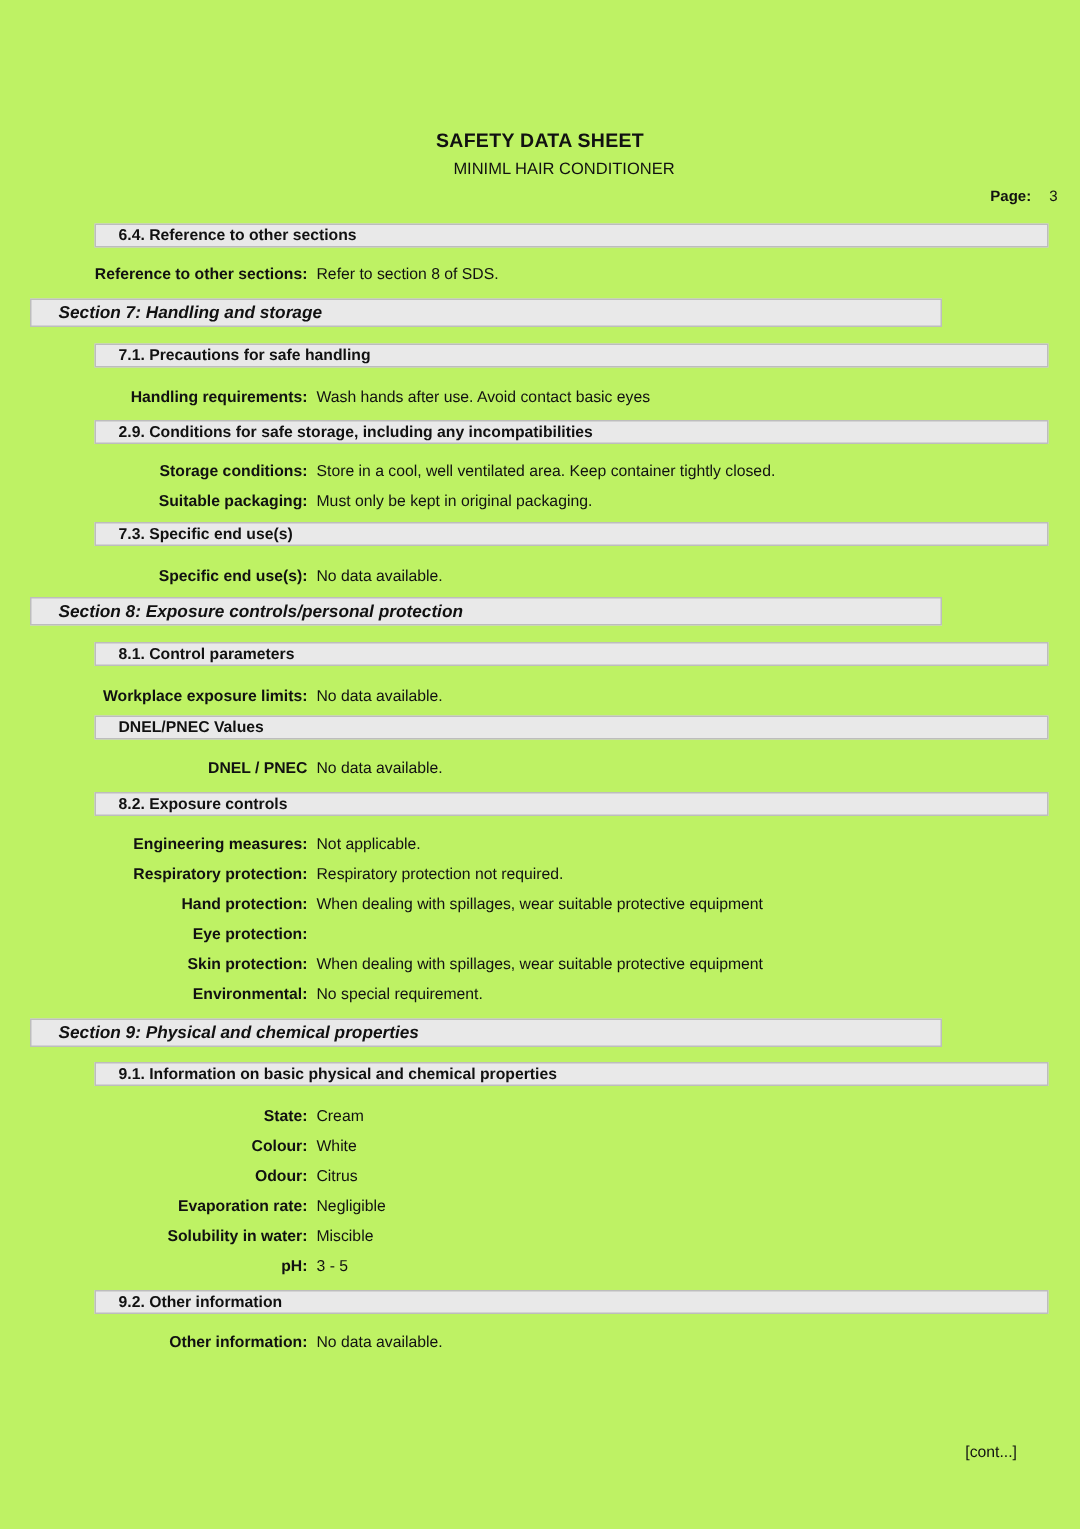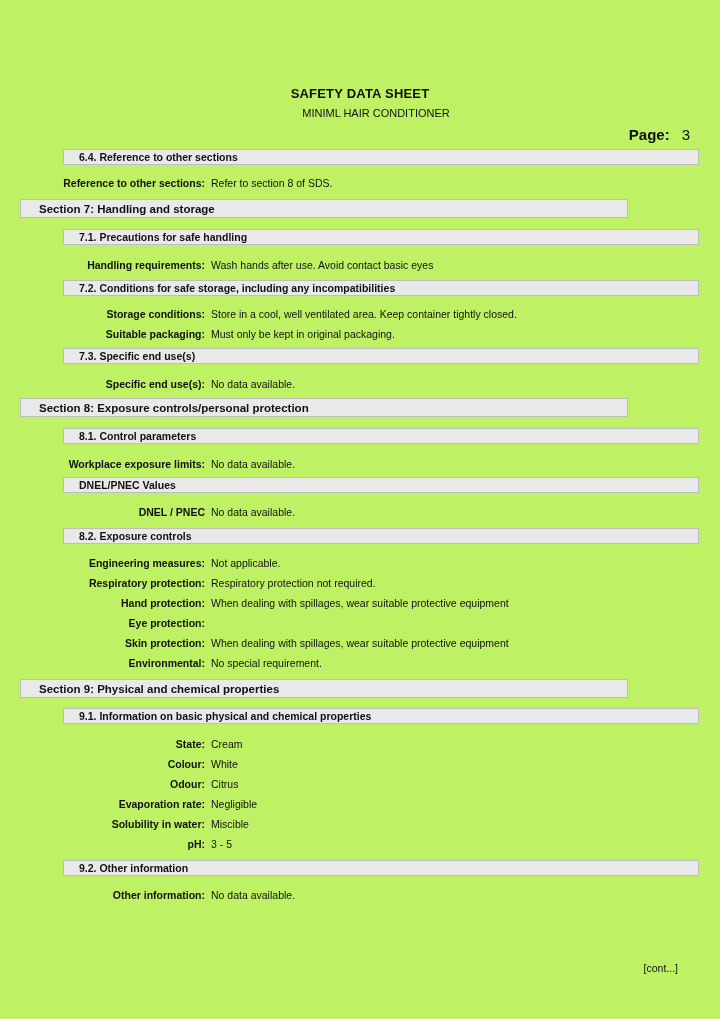--- a/index.html
+++ b/index.html
@@ -22,22 +22,22 @@
   }
   .subtitle {
     position: absolute;
     top: 107px; left: 0; width: 720px;
     text-align: center;
     font-size: 11px;
     padding-left: 16px;
   }
   .pageline {
     position: absolute;
-    top: 126px; right: 30px;
-    font-size: 15px;
+    top: 126px; right: 15px;
+    font-size: 10px;
     white-space: nowrap;
   }
   .pageline .plabel { font-weight: bold; }
   .pageline .pnum { margin-left: 12px; }
   .bar {
     position: absolute;
     box-sizing: border-box;
     background: #e9e9e9;
     border: 1px solid #bdbdbd;
     font-weight: bold;
@@ -49,20 +49,21 @@
   .bar.sub {
     left: 42px; width: 636px; height: 16px;
     font-size: 10.5px;
     padding-left: 15px;
     margin-left: 21px;
   }
   .bar.section {
     left: 20px; width: 608px; height: 19px;
     font-size: 11.5px;
     padding-left: 18px;
+    font-style: italic;
   }
   .row {
     position: absolute;
     left: 0; width: 720px; height: 14px;
     font-size: 10.5px;
     line-height: 13px;
     white-space: nowrap;
     padding-left: 48px;
   }
   .row .lbl {
@@ -103,21 +104,21 @@
 
   <div class="bar section" style="top:199px">Section 7: Handling and storage</div>
 
   <div class="bar sub" style="top:229px">7.1. Precautions for safe handling</div>
 
   <div class="row" style="top:259px">
     <span class="lbl">Handling requirements:</span>
     <span class="val">Wash hands after use. Avoid contact basic eyes</span>
   </div>
 
-  <div class="bar sub" style="top:280px">7.2. Conditions for safe storage, including any incompatibilities</div>
+  <div class="bar sub" style="top:280px">2.9. Conditions for safe storage, including any incompatibilities</div>
 
   <div class="row" style="top:308px">
     <span class="lbl">Storage conditions:</span>
     <span class="val">Store in a cool, well ventilated area. Keep container tightly closed.</span>
   </div>
 
   <div class="row" style="top:328px">
     <span class="lbl">Suitable packaging:</span>
     <span class="val">Must only be kept in original packaging.</span>
   </div>

